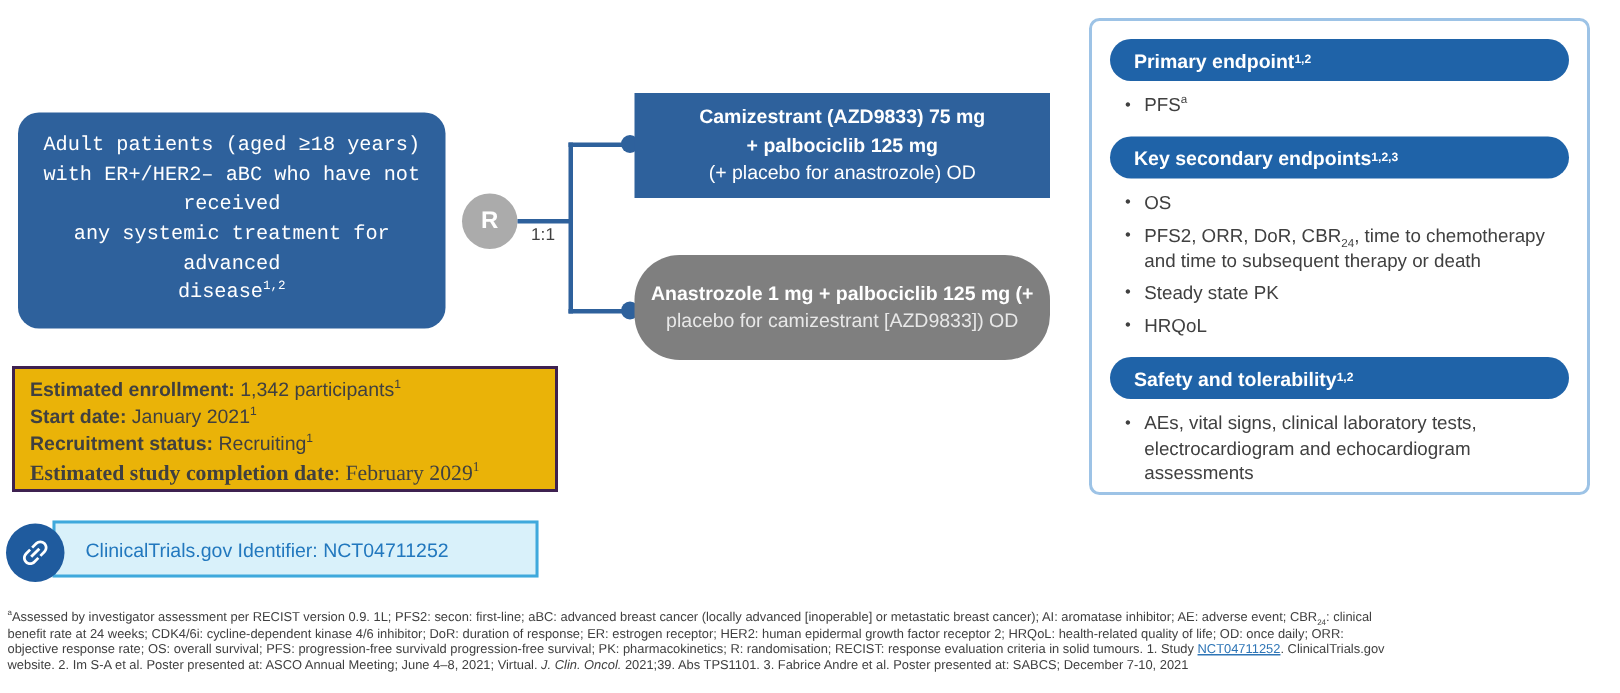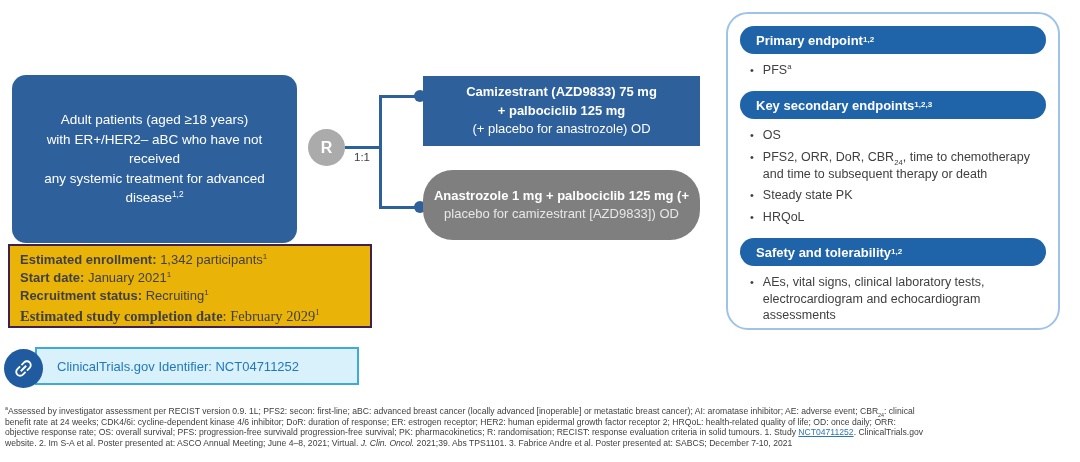--- a/index.html
+++ b/index.html
@@ -4,24 +4,24 @@
 <style>
   * { margin:0; padding:0; box-sizing:border-box; }
   body { font-family:"Liberation Sans", sans-serif; background:#fff; }
   .canvas { position:relative; width:1080px; height:462px; background:#fff; overflow:hidden; }
 
   .sup { vertical-align:super; font-size:0.62em; line-height:0; }
   .sub { vertical-align:sub; font-size:0.62em; line-height:0; }
   .b { font-weight:bold; }
 
   
-  .patient-box { position:absolute; left:12px; top:75px; width:285px; height:168px;
+  .patient-box { position:absolute; left:12px; top:75px; width:285px; height:144px;
     background:var(--box_blue); border-radius:14px; color:#fff; display:flex;
     align-items:center; justify-content:flex-end; text-align:center;
-    font-size:13.5px; line-height:1.45; padding:0 8px; }
+    font-size:13.5px; line-height:1.45; padding:0 8px;font-family:Liberation Mono, monospace; }
 
   
   .r-circle { position:absolute; left:308px; top:129px; width:37px; height:37px;
     border-radius:50%; background:var(--r_gray); color:#fff; font-weight:bold;
     font-size:16px; display:flex; align-items:center; justify-content:center; }
   .ratio { position:absolute; left:354px; top:151px; font-size:11.5px; color:var(--text_dark); }
 
   
   .line { position:absolute; background:var(--box_blue); }
   .h1 { left:345px; top:146px; width:36px; height:3px; }
@@ -29,27 +29,27 @@
   .h2 { left:379px; top:95px;  width:44px; height:3px; }
   .h3 { left:379px; top:206px; width:44px; height:3px; }
   .dot { position:absolute; width:12px; height:12px; border-radius:50%; background:var(--box_blue); }
   .dot-top { left:414px; top:90px; }
   .dot-bottom { left:414px; top:201px; }
 
   
   .arm { position:absolute; left:423px; width:277px; height:70px; color:#fff;
     display:flex; flex-direction:column; align-items:center; justify-content:center;
     text-align:center; font-size:13px; line-height:1.42; padding:0 6px; }
-  .arm-top { top:62px; background:var(--box_blue);margin-top:14px; }
+  .arm-top { top:62px; background:var(--box_blue); }
   .arm-bottom { top:170px; background:var(--gray_box);border-radius:30px; }
   .arm .dim { color:var(--dim_white); }
 
   
   .panel { position:absolute; left:726px; top:12px; width:334px; height:318px;
-    border:2px solid var(--panel_border); border-radius:22px; background:#fff; }
+    border:2px solid var(--panel_border); border-radius:7px; background:#fff; }
   .section.gap { margin-top:6px; }
   .pill { margin:12px 12px 0 12px; height:28px; border-radius:14px;
     background:var(--pill_blue); color:#fff; font-weight:bold; font-size:13px;
     display:flex; align-items:center; padding:0 16px; }
   .bullets { margin:8px 14px 6px 22px; color:var(--text_dark); font-size:12.5px; }
   .bullet-row { display:flex; gap:9px; margin:5px 0; line-height:1.32; }
   .bullet-row .bdot { font-size:11px; line-height:1.55; }
 
   
   .enroll-box { position:absolute; left:8px; top:244px; width:364px; height:84px;

